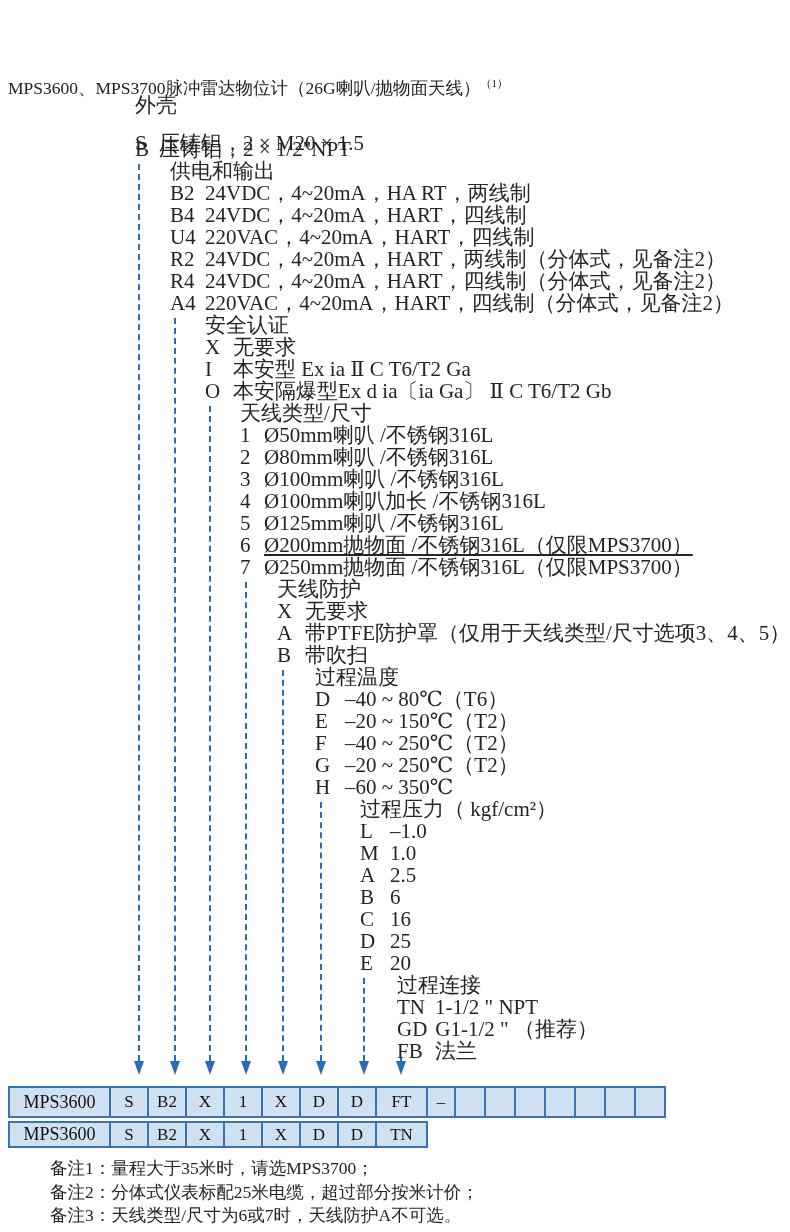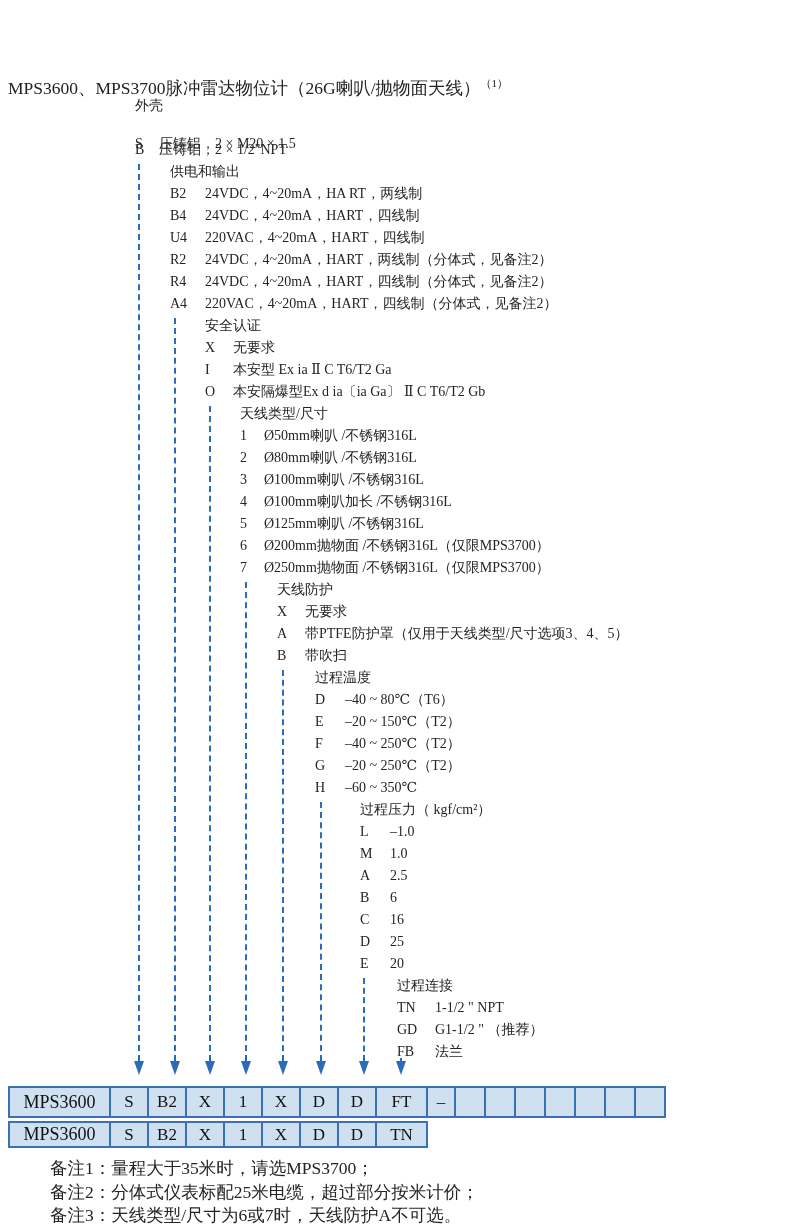--- a/index.html
+++ b/index.html
@@ -13,21 +13,21 @@
     position:absolute;left:8px;top:8px;
     font-family:"Liberation Sans","DejaVu Sans",sans-serif;
     font-weight:bold;font-size:31px;letter-spacing:0px;
     color:var(--title-blue,#1159a8);white-space:nowrap;
   }
   .subtitle{
     position:absolute;left:8px;top:76px;font-size:17.5px;color:#222;white-space:nowrap;
   }
   .subtitle sup{font-size:11px;}
   .trow{
-    position:absolute;white-space:nowrap;font-size:14px;line-height:19px;color:#242424;
+    position:absolute;white-space:nowrap;font-size:21px;line-height:19px;color:#242424;
   }
   .trow .code{display:inline-block;}
   .vline{
     position:absolute;width:0;border-left:2px dashed var(--line-blue,#2b6cb8);
   }
   .ahead{
     position:absolute;width:0;height:0;
     border-left:5px solid transparent;border-right:5px solid transparent;
     border-top:14px solid var(--line-blue,#2b6cb8);
   }
@@ -62,21 +62,21 @@
       <div class="trow" style="left: 205px; top: 316px;">安全认证</div>
       <div class="trow" style="left: 205px; top: 338px;"><span class="code" style="min-width: 20px; margin-right: 8px;">X</span><span>无要求</span></div>
       <div class="trow" style="left: 205px; top: 360px;"><span class="code" style="min-width: 20px; margin-right: 8px;">I</span><span>本安型 Ex ia Ⅱ C T6/T2 Ga</span></div>
       <div class="trow" style="left: 205px; top: 382px;"><span class="code" style="min-width: 20px; margin-right: 8px;">O</span><span>本安隔爆型Ex d ia〔ia  Ga〕 Ⅱ C T6/T2 Gb</span></div>
       <div class="trow" style="left: 240px; top: 404px;">天线类型/尺寸</div>
       <div class="trow" style="left: 240px; top: 426px;"><span class="code" style="min-width: 16px; margin-right: 8px;">1</span><span>Ø50mm喇叭 /不锈钢316L</span></div>
       <div class="trow" style="left: 240px; top: 448px;"><span class="code" style="min-width: 16px; margin-right: 8px;">2</span><span>Ø80mm喇叭 /不锈钢316L</span></div>
       <div class="trow" style="left: 240px; top: 470px;"><span class="code" style="min-width: 16px; margin-right: 8px;">3</span><span>Ø100mm喇叭 /不锈钢316L</span></div>
       <div class="trow" style="left: 240px; top: 492px;"><span class="code" style="min-width: 16px; margin-right: 8px;">4</span><span>Ø100mm喇叭加长 /不锈钢316L</span></div>
       <div class="trow" style="left: 240px; top: 514px;"><span class="code" style="min-width: 16px; margin-right: 8px;">5</span><span>Ø125mm喇叭 /不锈钢316L</span></div>
-      <div class="trow" style="left: 240px; top: 536px;"><span class="code" style="min-width: 16px; margin-right: 8px;">6</span><span>Ø200mm抛物面 /不锈钢316L（仅限MPS3700）</span></div>
+      <div class="trow" style="left: 240px; top: 536px; text-decoration: underline;"><span class="code" style="min-width: 16px; margin-right: 8px;">6</span><span>Ø200mm抛物面 /不锈钢316L（仅限MPS3700）</span></div>
       <div class="trow" style="left: 240px; top: 558px;"><span class="code" style="min-width: 16px; margin-right: 8px;">7</span><span>Ø250mm抛物面 /不锈钢316L（仅限MPS3700）</span></div>
       <div class="trow" style="left: 277px; top: 580px;">天线防护</div>
       <div class="trow" style="left: 277px; top: 602px;"><span class="code" style="min-width: 20px; margin-right: 8px;">X</span><span>无要求</span></div>
       <div class="trow" style="left: 277px; top: 624px;"><span class="code" style="min-width: 20px; margin-right: 8px;">A</span><span>带PTFE防护罩（仅用于天线类型/尺寸选项3、4、5）</span></div>
       <div class="trow" style="left: 277px; top: 646px;"><span class="code" style="min-width: 20px; margin-right: 8px;">B</span><span>带吹扫</span></div>
       <div class="trow" style="left: 315px; top: 668px;">过程温度</div>
       <div class="trow" style="left: 315px; top: 690px;"><span class="code" style="min-width: 22px; margin-right: 8px;">D</span><span>–40 ~ 80℃（T6）</span></div>
       <div class="trow" style="left: 315px; top: 712px;"><span class="code" style="min-width: 22px; margin-right: 8px;">E</span><span>–20 ~ 150℃（T2）</span></div>
       <div class="trow" style="left: 315px; top: 734px;"><span class="code" style="min-width: 22px; margin-right: 8px;">F</span><span>–40 ~ 250℃（T2）</span></div>
       <div class="trow" style="left: 315px; top: 756px;"><span class="code" style="min-width: 22px; margin-right: 8px;">G</span><span>–20 ~ 250℃（T2）</span></div>

